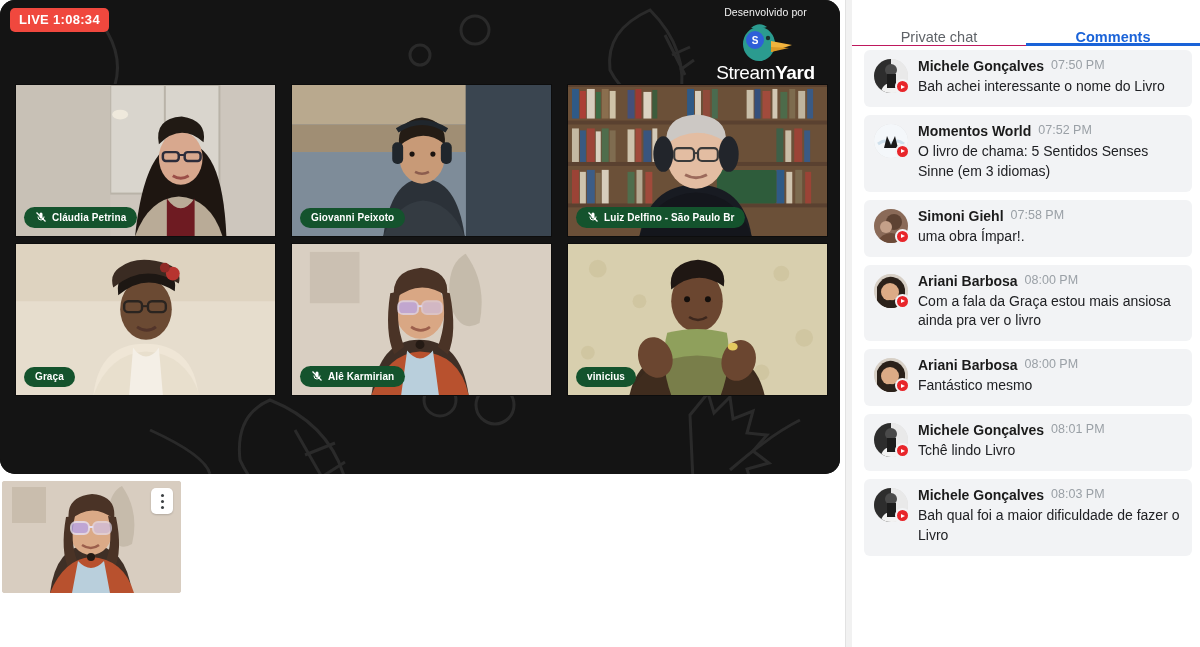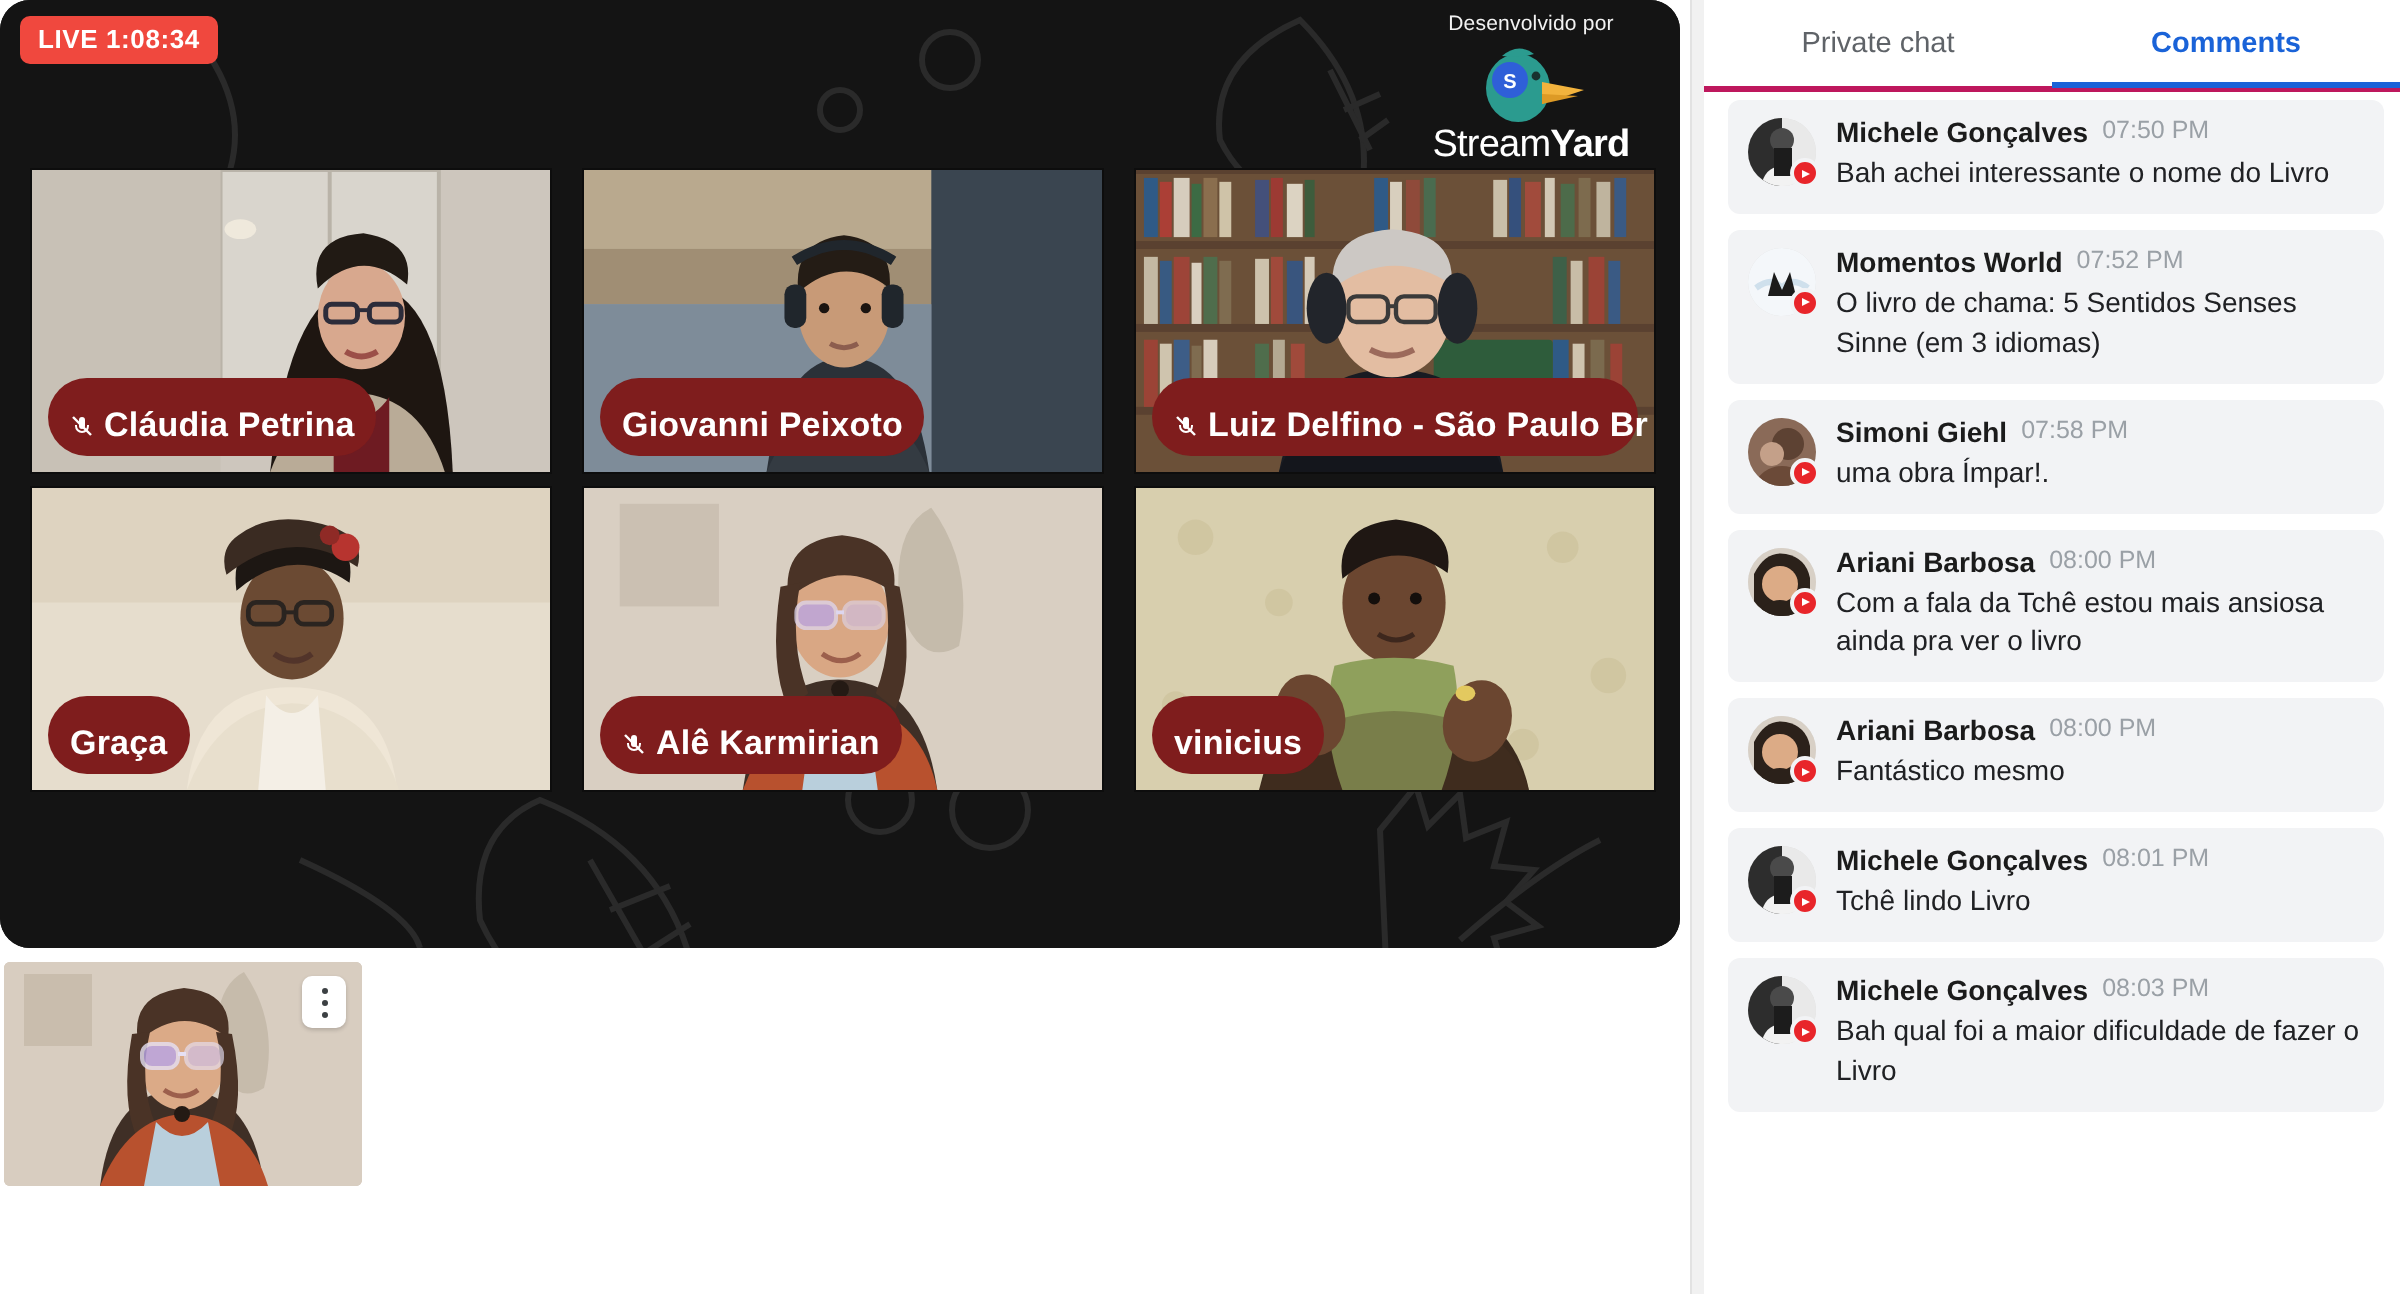--- a/index.html
+++ b/index.html
@@ -52,24 +52,24 @@
   .tile {
     position: relative; overflow: hidden;
     background: #2b2b2b;
     border: 1px solid #0d0d0d;
   }
   .tile .vid { position: absolute; inset: 0; }
   .tile .vid svg { width: 100%; height: 100%; display: block; }
 
   .nametag {
     position: absolute; left: 8px; bottom: 8px;
-    background: #7f1d1d; color: #fff;
+    background: #14532d; color: #fff;
     border-radius: 20px;
-    font-size: 17px; font-weight: bold;
-    padding: 14px 11px 5px;
+    font-size: 10px; font-weight: bold;
+    padding: 4px 11px 5px;
     display: flex; align-items: center; gap: 5px;
     max-width: 94%;
     white-space: nowrap;
     letter-spacing: .1px;
   }
   .nametag svg { flex: 0 0 auto; }
 
   
   .bottombar {
     position: absolute; left: 0; top: 478px;
@@ -92,21 +92,21 @@
     display: flex; flex-direction: column; align-items: center; justify-content: center;
     gap: 3px; cursor: pointer;
     box-shadow: 0 1px 2px rgba(0,0,0,.18);
   }
   .kebab i { width: 3px; height: 3px; border-radius: 50%; background: #3c4043; display:block; }
 
   
   .divider { width: 7px; height: 647px; background: #f1f1f1; border-left: 1px solid #e2e2e2; }
   .panel { width: 348px; height: 647px; background: #fff; display: flex; flex-direction: column; }
 
-  .tabs { display: flex; height: 46px; flex: 0 0 auto; border-bottom: 3px solid #be185d; }
+  .tabs { display: flex; height: 46px; flex: 0 0 auto; border-bottom: 1px solid #be185d; align-items: flex-end; }
   .tab {
     flex: 1; display: flex; align-items: center; justify-content: center;
     font-size: 14.5px; color: #5f6368; cursor: pointer;
     position: relative; background: #fff;
   }
   .tab.active { color: #1a63d8; font-weight: bold; }
   .tab.active::after {
     content: ""; position: absolute; left: 0; right: 0; bottom: -1px;
     height: 3px; background: #1a63d8;
   }
@@ -547,21 +547,21 @@
           </div>
           <div class="yt">
               <span class="tri"></span>
             </div>
         </div>
         <div class="cbody">
           <div class="chead">
             <span class="cname">Ariani Barbosa</span>
             <span class="ctime">08:00 PM</span>
           </div>
-          <div class="ctext">Com a fala da Tchê estou mais ansiosa ainda pra ver o livro</div>
+          <div class="ctext">Com a fala da Graça estou mais ansiosa ainda pra ver o livro</div>
         </div>
       </div>
 
       <div class="comment">
         <div class="avatar">
           <div class="pic">
             <svg viewBox="0 0 34 34">
                 <rect width="34" height="34" fill="#d8d0c6"></rect>
                 <path d="M3 13q6-12 16-10t12 12v19H3z" fill="#2b211a"></path>
                 <circle cx="16" cy="18" r="9" fill="#dcab86"></circle>

